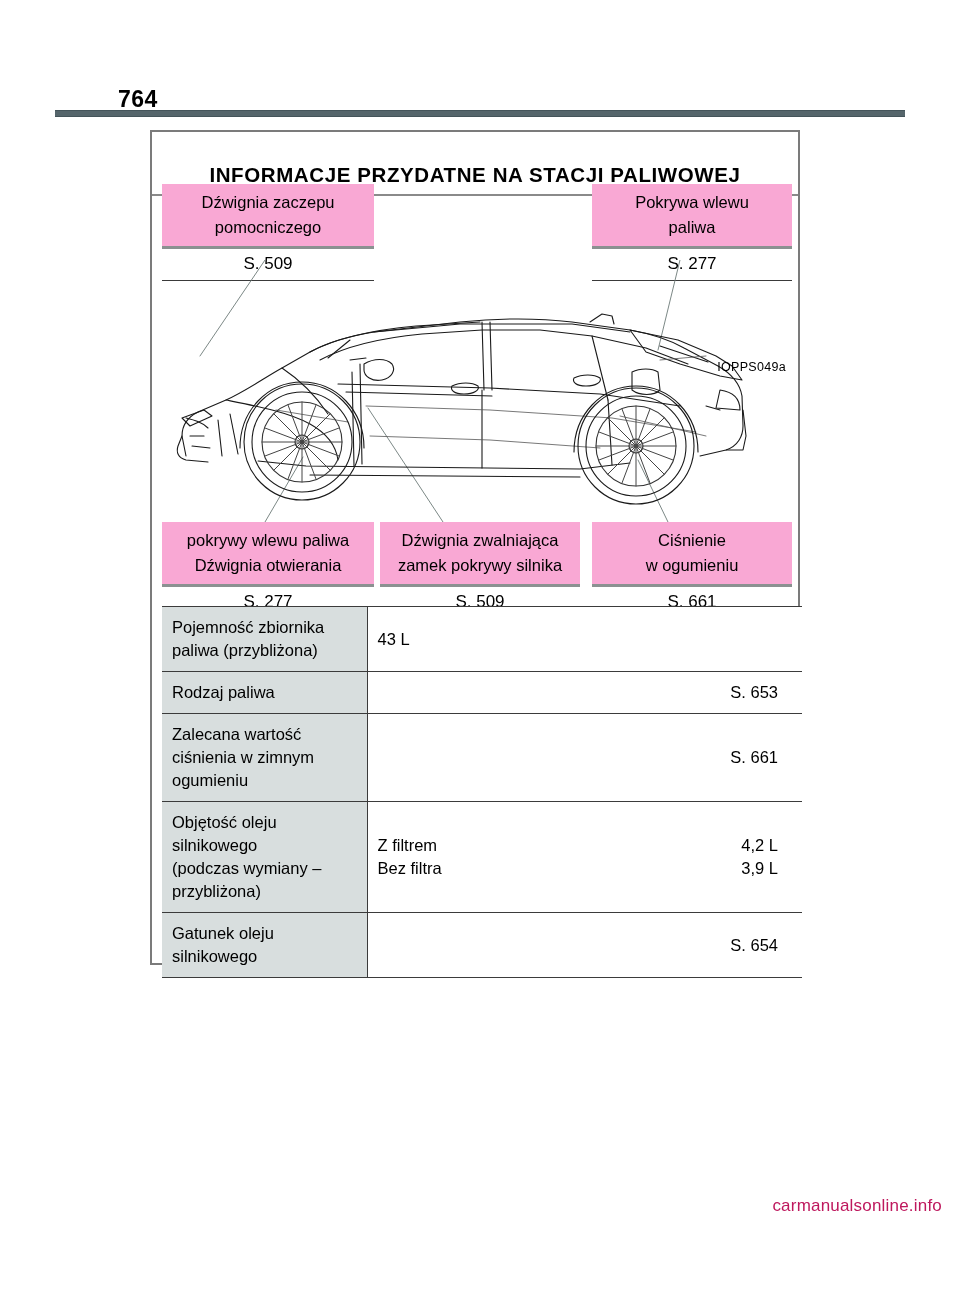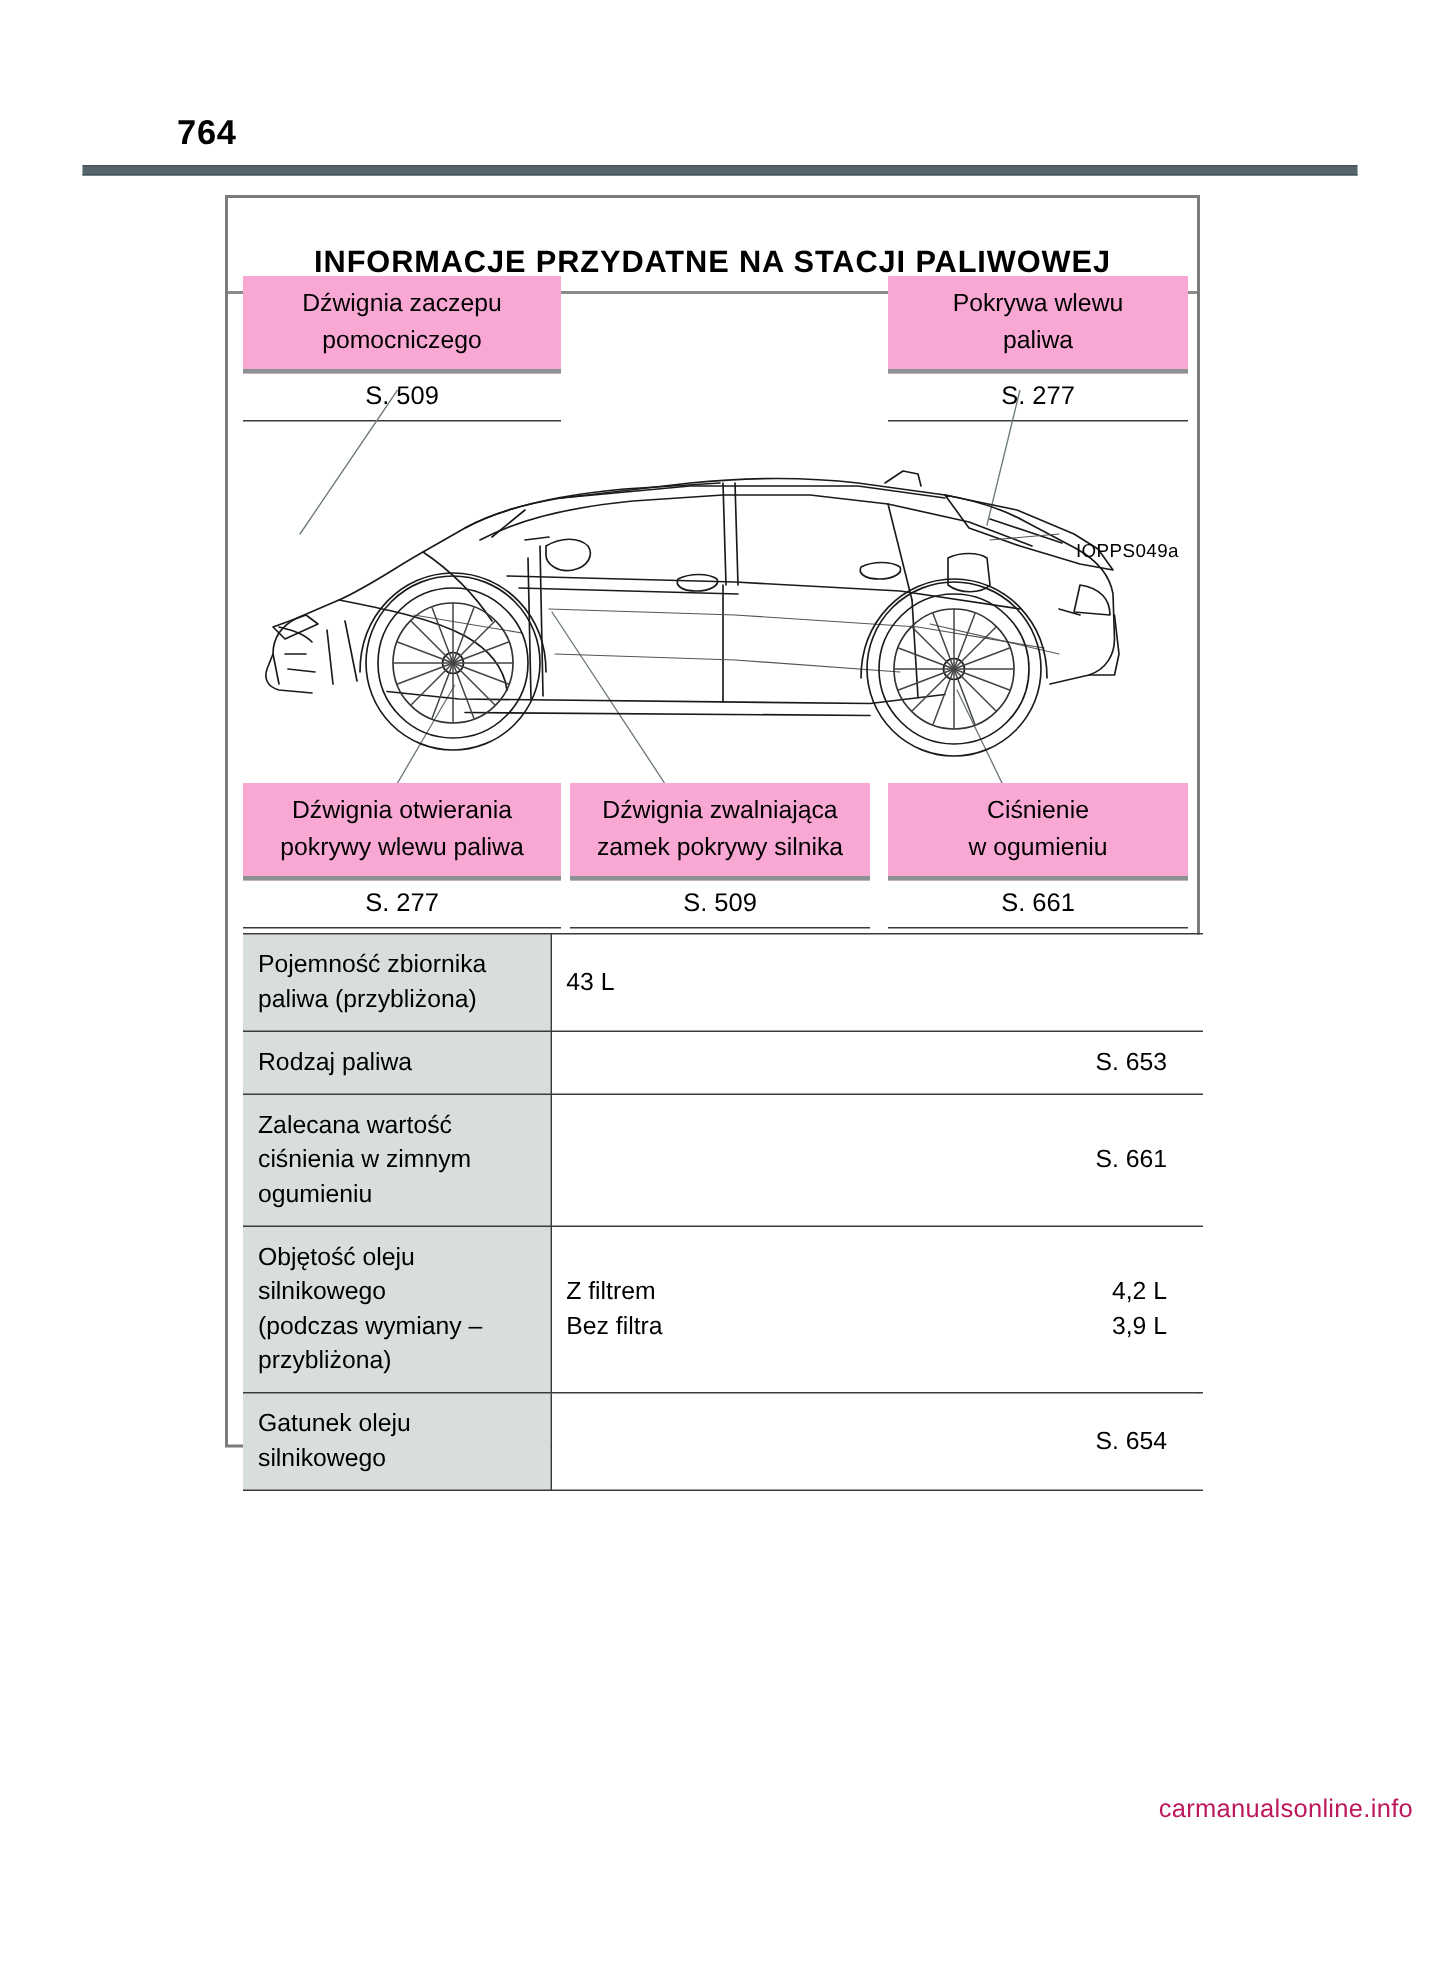--- a/index.html
+++ b/index.html
@@ -13,21 +13,21 @@
     position: relative;
     font-family: "Liberation Sans", sans-serif;
     color: #000;
     overflow: hidden;
   }
 
   
   .page-number {
     position: absolute;
     left: 118px;
-    top: 75px;
+    top: 86px;
     font-size: 23px;
     font-weight: bold;
     letter-spacing: 0.5px;
   }
   .header-rule {
     position: absolute;
     left: 55px;
     top: 110px;
     width: 850px;
     height: 5px;
@@ -107,21 +107,21 @@
     right: 12px;
     top: 228px;
     font-size: 12.5px;
     letter-spacing: 0.3px;
   }
 
   
   .spec-table {
     position: absolute;
     left: 10px;
-    top: 490px;
+    top: 474px;
     width: 640px;
     border-collapse: collapse;
     table-layout: fixed;
   }
   .spec-table td {
     border-top: 1.5px solid #3b3b3b;
     border-bottom: 1.5px solid #3b3b3b;
     font-size: 16.5px;
     line-height: 23px;
     padding: 9px 10px;
@@ -309,22 +309,22 @@
         <path d="M80 188 C80 150 108 122 142 122 C176 122 204 150 204 188"></path>
         <path d="M414 192 C414 154 442 126 476 126 C510 126 538 154 538 192"></path>
       </g>
     </svg>
   </div>
 
   <div class="image-code">IOPPS049a</div>
 
   <div class="callout co-fuel-door">
     <div class="cap">
+      <div>pokrywy wlewu paliwa</div>
       <div>Dźwignia otwierania</div>
-      <div>pokrywy wlewu paliwa</div>
     </div>
     <div class="ref">S. 277</div>
   </div>
 
   <div class="callout co-hood-lever">
     <div class="cap">
       <div>Dźwignia zwalniająca</div>
       <div>zamek pokrywy silnika</div>
     </div>
     <div class="ref">S. 509</div>

